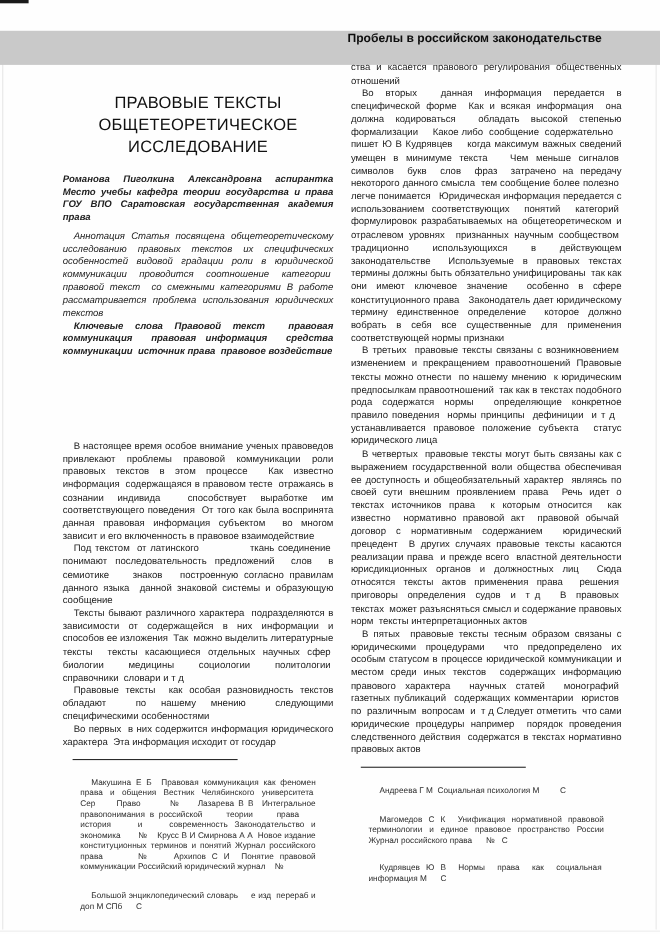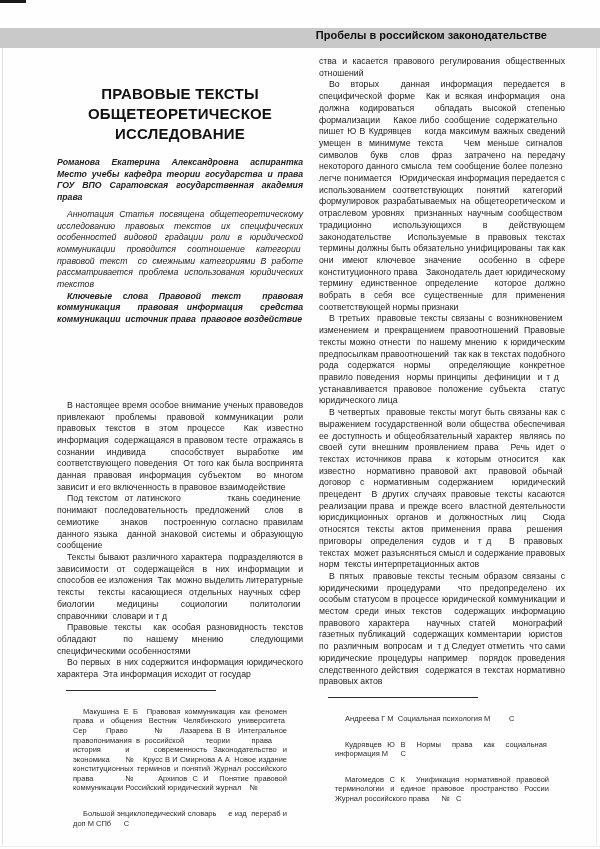--- a/index.html
+++ b/index.html
@@ -22,21 +22,21 @@
   .edge-line-right {
     position: absolute; right: 3px; top: 44px; bottom: 4px;
     width: 1px; background: #e9e9e9;
   }
   .edge-line-bottom {
     position: absolute; left: 0; right: 0; bottom: 2px;
     height: 1px; background: #ededed;
   }
   .header-bar {
     position: absolute; top: 28px; left: 0;
-    width: 600px; height: 20px;
+    width: 600px; height: 31px;
     background: #c9c9c9;
     box-sizing: border-box;
     padding-right: 53px;
     text-align: right;
     font-weight: bold;
     font-size: 11px; line-height: 14px;
     color: #0e0e0e;
   }
   .content {
     position: absolute; top: 56px; left: 57px;
@@ -45,21 +45,21 @@
   }
   .col {
     width: 246px;
     font-size: 8.7px;
     line-height: 11.7px;
     text-align: justify;
     color: #222;
   }
   .article-title {
     font-size: 15px; line-height: 20px;
-    font-weight: bold; text-align: center;
+    font-weight: normal; text-align: center;
     color: #111;
     margin: 28px 6px 13px 6px;
     letter-spacing: 0.2px;
   }
   .author {
     font-weight: bold; font-style: italic;
     margin: 0 0 5px 0;
   }
   .annotation {
     font-style: italic;
@@ -95,21 +95,21 @@
 <div class="edge-line-bottom"></div>
 
 <div class="header-bar">
   <span>Пробелы в российском законодательстве</span>
 </div>
 
 <div class="content">
 
   <div class="col">
     <div class="article-title">ПРАВОВЫЕ ТЕКСТЫ ОБЩЕТЕОРЕТИЧЕСКОЕ ИССЛЕДОВАНИЕ</div>
-    <p class="author">Романова Екатерина Александровна аспирантка Место учебы кафедра теории государства и права ГОУ ВПО Саратовская государственная академия права</p>
+    <p class="author">Романова Пиголкина Александровна аспирантка Место учебы кафедра теории государства и права ГОУ ВПО Саратовская государственная академия права</p>
     <p class="annotation">Аннотация Статья посвящена общетеоретическому исследованию правовых текстов их специфических особенностей видовой градации роли в юридической коммуникации проводится соотношение категории&nbsp; правовой текст&nbsp; со смежными категориями В работе рассматривается проблема использования юридических текстов</p>
     <p class="keywords">Ключевые слова Правовой текст&nbsp; правовая коммуникация&nbsp; правовая информация&nbsp; средства коммуникации&nbsp; источник права&nbsp; правовое воздействие</p>
     <div class="col-spacer"></div>
     <p class="bodypar">В настоящее время особое внимание ученых правоведов привлекают проблемы правовой коммуникации роли правовых текстов в этом процессе&nbsp; Как известно информация&nbsp; содержащаяся в правовом тесте&nbsp; отражаясь в сознании индивида&nbsp; способствует выработке им соответствующего поведения&nbsp; От того как была воспринята данная правовая информация субъектом&nbsp; во многом зависит и его включенность в правовое взаимодействие</p>
     <p class="bodypar">Под текстом&nbsp; от латинского&nbsp;&nbsp;&nbsp;&nbsp;&nbsp;&nbsp;&nbsp;&nbsp;&nbsp;&nbsp;&nbsp;&nbsp;&nbsp; ткань соединение&nbsp; понимают последовательность предложений&nbsp; слов&nbsp; в семиотике&nbsp;&nbsp;&nbsp; знаков&nbsp;&nbsp; построенную согласно правилам данного языка&nbsp; данной знаковой системы и образующую сообщение</p>
     <p class="bodypar">Тексты бывают различного характера&nbsp; подразделяются в зависимости от содержащейся в них информации и способов ее изложения&nbsp; Так&nbsp; можно выделить литературные тексты&nbsp; тексты касающиеся отдельных научных сфер&nbsp; биологии&nbsp; медицины&nbsp; социологии&nbsp; политологии&nbsp; справочники&nbsp; словари и т д</p>
     <p class="bodypar">Правовые тексты&nbsp; как особая разновидность текстов обладают&nbsp; по нашему мнению&nbsp; следующими специфическими особенностями</p>
     <p class="bodypar">Во первых&nbsp; в них содержится информация юридического характера&nbsp; Эта информация исходит от государ</p>
     <div class="fn-rule"></div>
     <div class="footnotes">
@@ -120,18 +120,18 @@
 
   <div class="col">
     <p class="bodypar no-indent">ства и касается правового регулирования общественных отношений</p>
     <p class="bodypar">Во вторых&nbsp; данная информация передается в специфической форме&nbsp; Как и всякая информация&nbsp; она должна кодироваться&nbsp; обладать высокой степенью формализации&nbsp;&nbsp;&nbsp;&nbsp; Какое либо&nbsp; сообщение&nbsp; содержательно&nbsp;&nbsp;&nbsp; пишет Ю В Кудрявцев&nbsp;&nbsp;&nbsp; когда максимум важных сведений умещен в минимуме текста&nbsp;&nbsp; Чем меньше сигналов&nbsp; символов&nbsp; букв&nbsp; слов&nbsp; фраз&nbsp; затрачено на передачу некоторого данного смысла&nbsp; тем сообщение более полезно&nbsp; легче понимается&nbsp;&nbsp; Юридическая информация передается с использованием соответствующих&nbsp; понятий&nbsp; категорий&nbsp; формулировок разрабатываемых на общетеоретическом и отраслевом уровнях&nbsp; признанных научным сообществом&nbsp; традиционно использующихся в действующем законодательстве&nbsp; Используемые в правовых текстах термины должны быть обязательно унифицированы&nbsp; так как они имеют ключевое значение&nbsp; особенно в сфере конституционного права&nbsp;&nbsp; Законодатель дает юридическому термину единственное определение&nbsp; которое должно вобрать в себя все существенные для применения соответствующей нормы признаки</p>
     <p class="bodypar">В третьих&nbsp; правовые тексты связаны с возникновением&nbsp; изменением и прекращением правоотношений Правовые тексты можно отнести&nbsp; по нашему мнению&nbsp; к юридическим предпосылкам правоотношений&nbsp; так как в текстах подобного рода содержатся нормы&nbsp; определяющие конкретное правило поведения&nbsp; нормы принципы&nbsp; дефиниции&nbsp; и т д&nbsp;&nbsp; устанавливается правовое положение субъекта&nbsp; статус юридического лица</p>
     <p class="bodypar">В четвертых&nbsp; правовые тексты могут быть связаны как с выражением государственной воли общества обеспечивая ее доступность и общеобязательный характер&nbsp; являясь по своей сути внешним проявлением права&nbsp; Речь идет о текстах источников права&nbsp; к которым относится&nbsp; как известно&nbsp; нормативно правовой акт&nbsp; правовой обычай&nbsp; договор с нормативным содержанием&nbsp; юридический прецедент&nbsp; В других случаях правовые тексты касаются реализации права&nbsp; и прежде всего&nbsp; властной деятельности юрисдикционных органов и должностных лиц&nbsp; Сюда относятся тексты актов применения права&nbsp; решения&nbsp; приговоры&nbsp; определения&nbsp; судов&nbsp; и&nbsp; т д&nbsp;&nbsp;&nbsp; В&nbsp; правовых&nbsp; текстах&nbsp; может разъясняться смысл и содержание правовых норм&nbsp; тексты интерпретационных актов</p>
     <p class="bodypar">В пятых&nbsp; правовые тексты тесным образом связаны с юридическими процедурами&nbsp; что предопределено их особым статусом в процессе юридической коммуникации и местом среди иных текстов&nbsp; содержащих информацию правового характера&nbsp; научных статей&nbsp; монографий&nbsp; газетных публикаций&nbsp; содержащих комментарии&nbsp; юристов&nbsp; по&nbsp; различным&nbsp; вопросам&nbsp; и&nbsp; т д Следует отметить&nbsp; что сами юридические процедуры например&nbsp; порядок проведения следственного действия&nbsp; содержатся в текстах нормативно правовых актов</p>
     <div class="fn-rule"></div>
     <div class="footnotes">
       <p>Андреева Г М&nbsp; Социальная психология М&nbsp;&nbsp;&nbsp;&nbsp;&nbsp;&nbsp;&nbsp;&nbsp; С</p>
+      <p>Магомедов С К&nbsp; Унификация нормативной правовой терминологии и единое правовое пространство России Журнал российского права&nbsp;&nbsp;&nbsp;&nbsp;&nbsp; №&nbsp;&nbsp; С</p>
       <p>Кудрявцев Ю В&nbsp; Нормы&nbsp; права&nbsp; как&nbsp; социальная&nbsp; информация М&nbsp;&nbsp;&nbsp;&nbsp;&nbsp; С</p>
-      <p>Магомедов С К&nbsp; Унификация нормативной правовой терминологии и единое правовое пространство России Журнал российского права&nbsp;&nbsp;&nbsp;&nbsp;&nbsp; №&nbsp;&nbsp; С</p>
     </div>
   </div>
 
 </div>
 
 </body></html>

